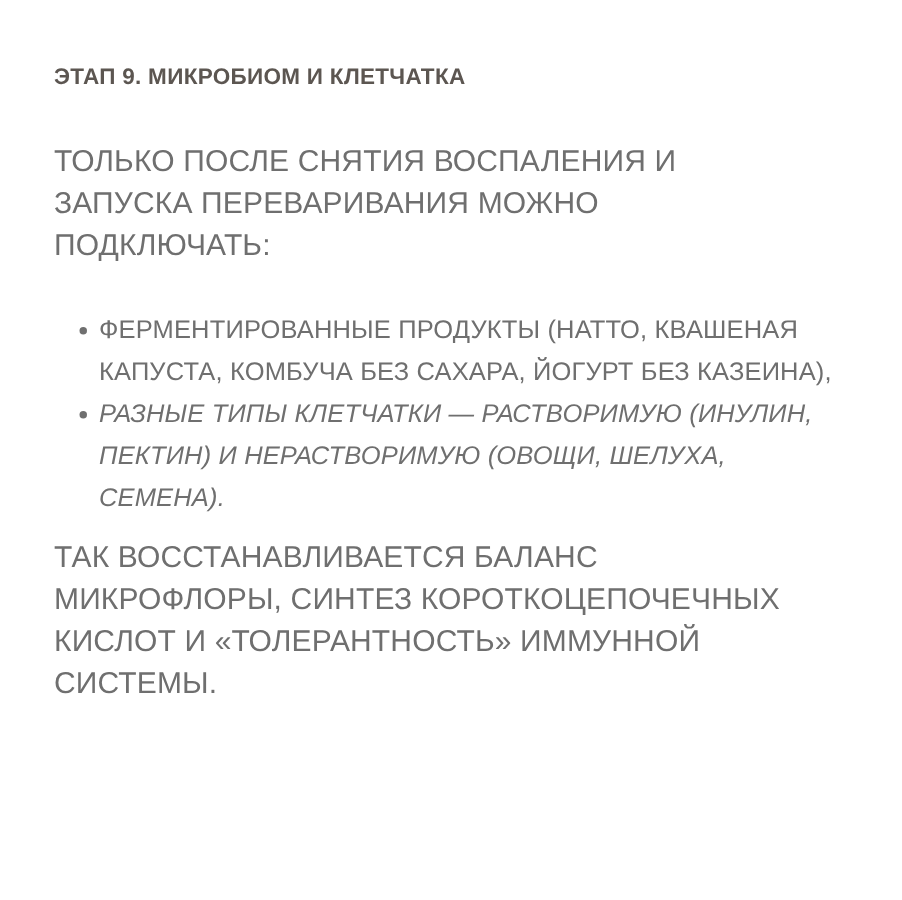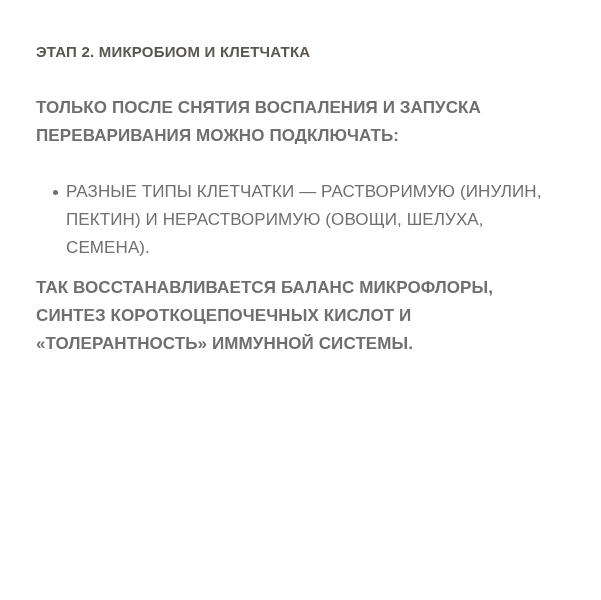--- a/index.html
+++ b/index.html
@@ -30,22 +30,22 @@
     font-weight: bold;
     color: #5c5651;
     letter-spacing: 0.2px;
     line-height: 20px;
     margin: 0;
     padding-top: 6px;
     white-space: nowrap;
   }
 
   .para {
-    font-size: 17px;
-    font-weight: bold;
+    font-size: 20px;
+    font-weight: normal;
     color: #6f6f6f;
     line-height: 28px;
     margin: 0;
     letter-spacing: 0.1px;
   }
 
   .para-intro {
     margin-top: 32px;
     max-width: 470px;
   }
@@ -85,25 +85,29 @@
   .para-outro {
     margin-top: 12px;
     max-width: 500px;
   }
 </style>
 </head>
 <body>
 
 <div class="slide">
 
-  <h1 class="heading">ЭТАП 2. МИКРОБИОМ И КЛЕТЧАТКА</h1>
+  <h1 class="heading">ЭТАП 9. МИКРОБИОМ И КЛЕТЧАТКА</h1>
 
   <p class="para para-intro">ТОЛЬКО ПОСЛЕ СНЯТИЯ ВОСПАЛЕНИЯ И ЗАПУСКА ПЕРЕВАРИВАНИЯ МОЖНО ПОДКЛЮЧАТЬ:</p>
 
   <ul class="bullet-list">
+    <li class="bullet-item">
+      <span class="bullet-dot"></span>
+      <span>ФЕРМЕНТИРОВАННЫЕ ПРОДУКТЫ (НАТТО, КВАШЕНАЯ КАПУСТА, КОМБУЧА БЕЗ САХАРА, ЙОГУРТ БЕЗ КАЗЕИНА),</span>
+    </li>
     <li class="bullet-item">
       <span class="bullet-dot"></span>
       <span>РАЗНЫЕ ТИПЫ КЛЕТЧАТКИ — РАСТВОРИМУЮ (ИНУЛИН, ПЕКТИН) И НЕРАСТВОРИМУЮ (ОВОЩИ, ШЕЛУХА, СЕМЕНА).</span>
     </li>
   </ul>
 
   <p class="para para-outro">ТАК ВОССТАНАВЛИВАЕТСЯ БАЛАНС МИКРОФЛОРЫ, СИНТЕЗ КОРОТКОЦЕПОЧЕЧНЫХ КИСЛОТ И «ТОЛЕРАНТНОСТЬ» ИММУННОЙ СИСТЕМЫ.</p>
 
 </div>
 

